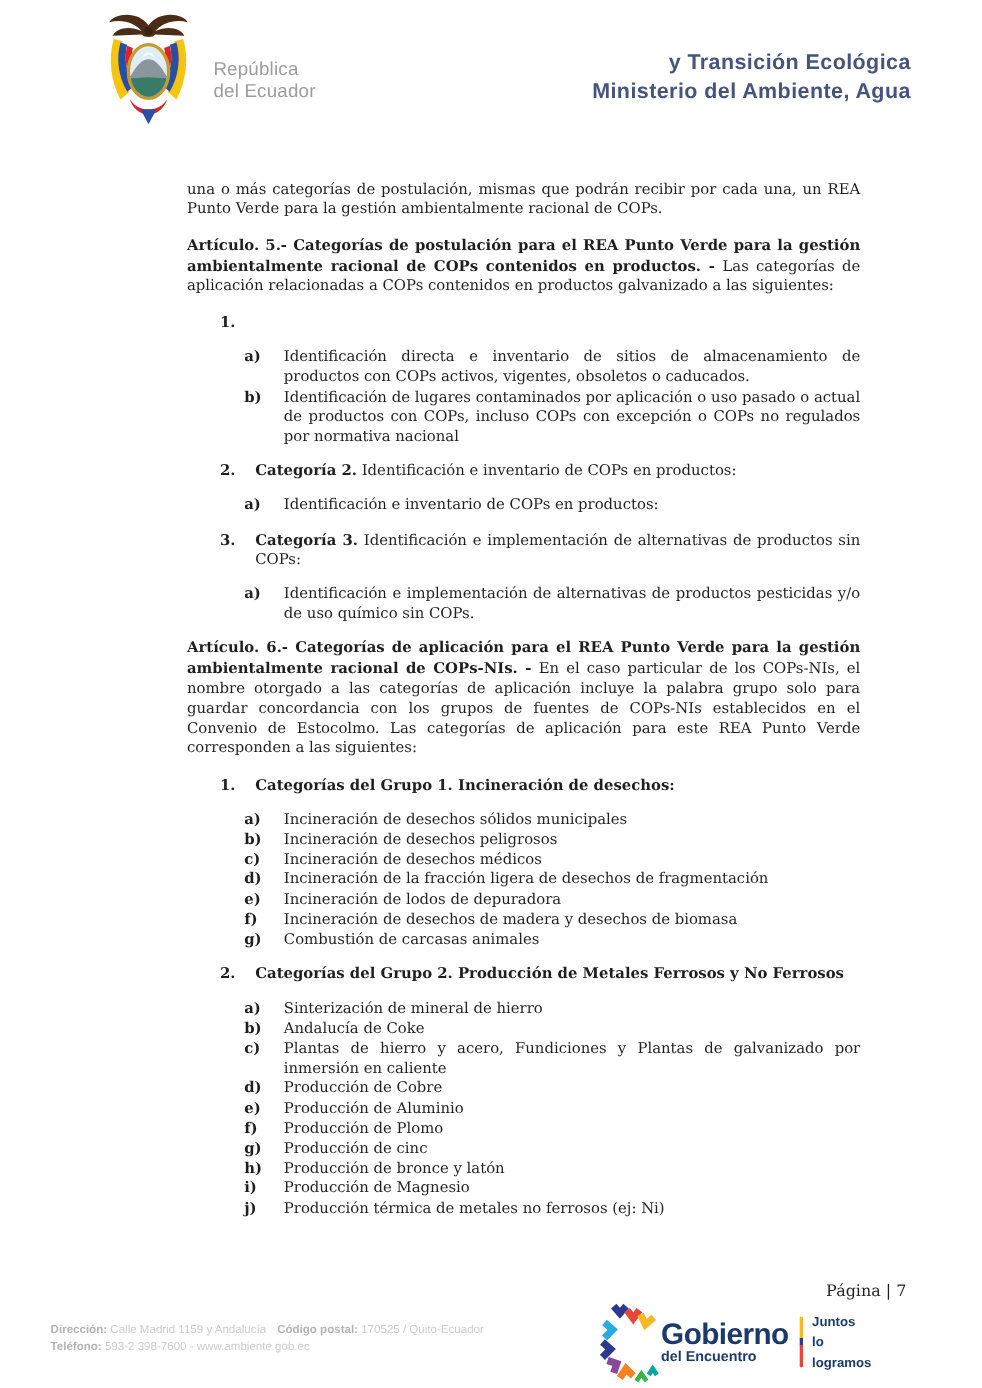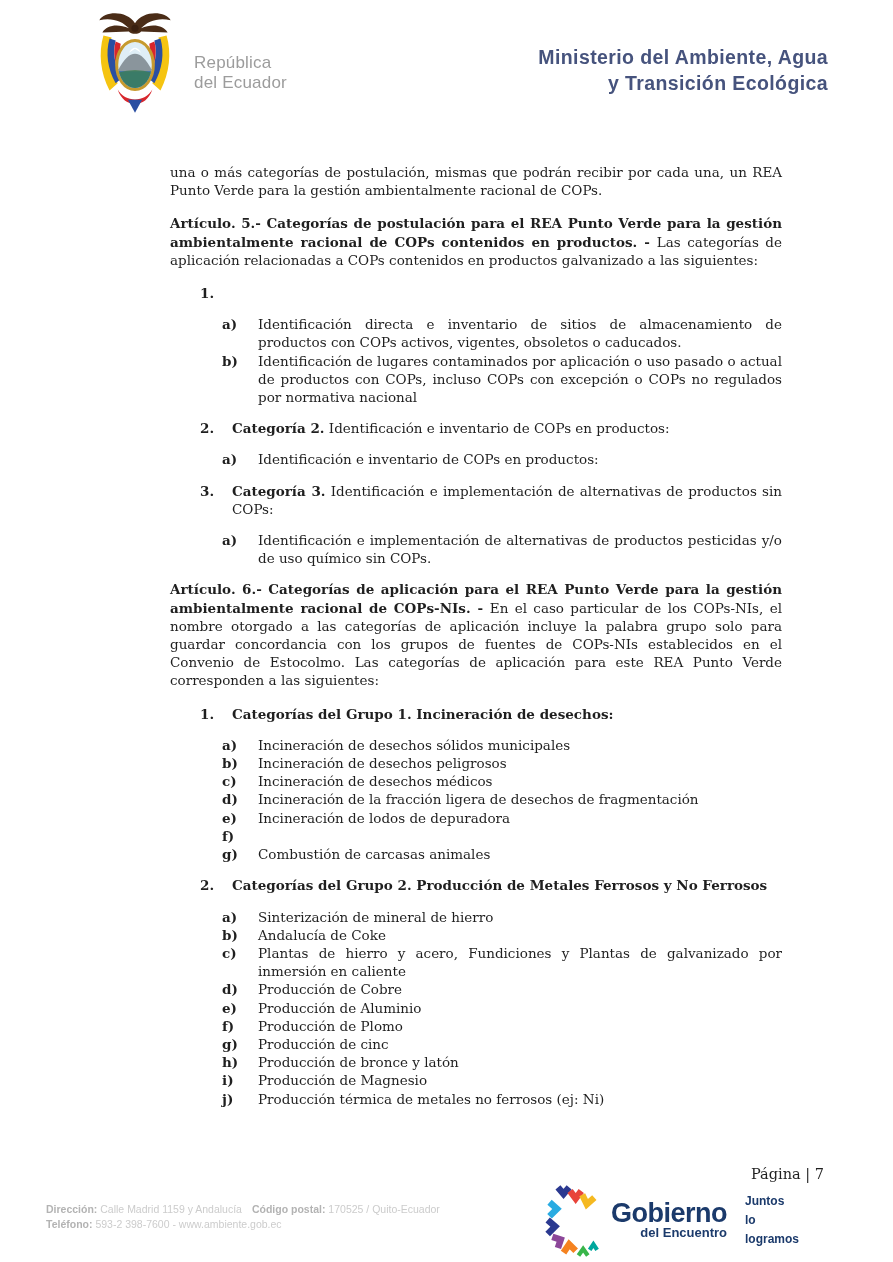--- a/index.html
+++ b/index.html
@@ -51,21 +51,21 @@
   }
   .addr b { color:#b3b3b3; font-weight:bold; }
   .addr .sp { display:inline-block; width:10px; }
 
   .gob {
     position:absolute; left:543px; top:1181px; width:250px; height:78px;
     display:flex; align-items:center;
     font-family:"Liberation Sans", sans-serif; color:#1b3a6b;
   }
   .gob-arrows { flex:0 0 56px; height:76px; }
-  .gob-name { margin-left:12px; text-align:right; }
+  .gob-name { margin-left:2px; }
   .gob-word { font-size:27px; font-weight:bold; letter-spacing:-0.5px; line-height:26px; }
   .gob-sub  { font-size:13px;  font-weight:bold; line-height:14px; }
   .gob-bar  {
     width:4px; height:46px; margin:0 8px 0 10px; border-radius:1px;
     background:linear-gradient(#f5b921 0 42%, #2b3990 42% 56%, #e8443a 56% 100%);
   }
   .gob-slogan { font-size:12px; font-weight:bold; line-height:19px; }
 </style>
 </head>
 <body>
@@ -101,22 +101,22 @@
     <path d="M33 80 C40 93 60 93 67 80 C61 99 39 99 33 80 Z" fill="#d8262c"></path>
     <path d="M43 90 L50 103 L57 90 Z" fill="#2a4fa2"></path>
   </svg>
 
   <div class="republic">
     <div>República</div>
     <div>del Ecuador</div>
   </div>
 
   <div class="ministry">
+    <div>y Transición Ecológica</div>
     <div>Ministerio del Ambiente, Agua</div>
-    <div>y Transición Ecológica</div>
   </div>
 
   <div class="doc">
 
     <p>una o más categorías de postulación, mismas que podrán recibir por cada una, un REA Punto Verde para la gestión ambientalmente racional de COPs.</p>
 
     <p><b>Artículo. 5.- Categorías de postulación para el REA Punto Verde para la gestión ambientalmente racional de COPs contenidos en productos. - </b><span>Las categorías de aplicación relacionadas a COPs contenidos en productos galvanizado a las siguientes:</span></p>
 
     <div class="item">
       <span class="mk">1.</span>
@@ -176,20 +176,21 @@
       <div class="sub">
         <span class="mk">d)</span>
         <span class="tx">Incineración de la fracción ligera de desechos de fragmentación</span>
       </div>
       <div class="sub">
         <span class="mk">e)</span>
         <span class="tx">Incineración de lodos de depuradora</span>
       </div>
       <div class="sub">
         <span class="mk">f)</span>
+        <span class="tx">Incineración de desechos de madera y desechos de biomasa</span>
       </div>
       <div class="sub">
         <span class="mk">g)</span>
         <span class="tx">Combustión de carcasas animales</span>
       </div>
     </div>
 
     <div class="item">
       <span class="mk">2.</span>
       <span class="tx"><b>Categorías del Grupo 2. Producción de Metales Ferrosos y No Ferrosos</b></span>

